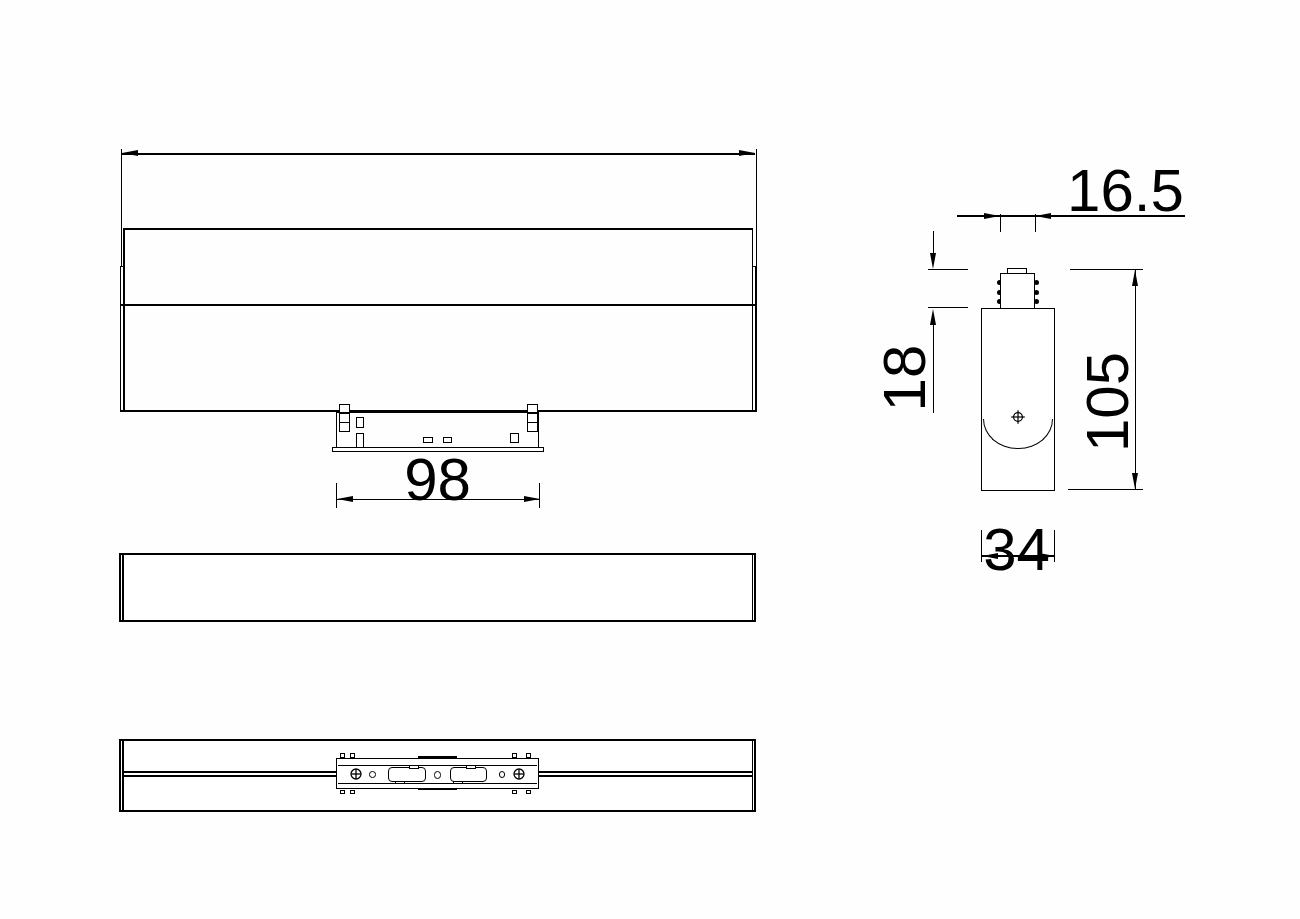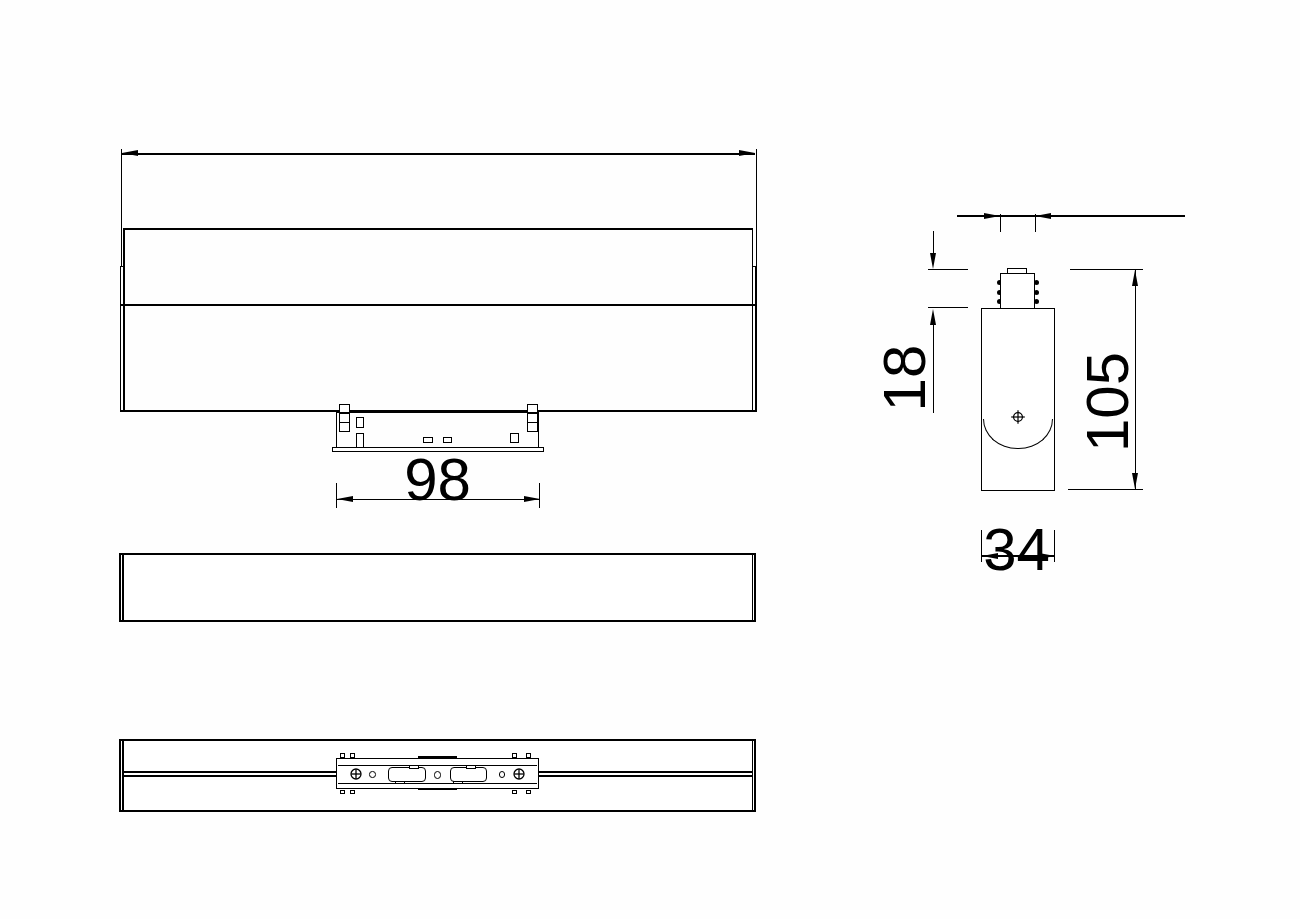--- a/index.html
+++ b/index.html
@@ -80,20 +80,21 @@
     <circle cx="8" cy="8" r="4.4" fill="none" stroke="#000" stroke-width="1.2"></circle>
     <line x1="1.2" y1="8" x2="14.8" y2="8" stroke="#000" stroke-width="1.2"></line>
     <line x1="8" y1="1.2" x2="8" y2="14.8" stroke="#000" stroke-width="1.2"></line>
   </svg>
 
   <div class="h" style="left:957px;top:215.2px;width:228px;height:1.5px;"></div>
   <div class="v" style="left:999.7px;top:214px;width:1.3px;height:18px;"></div>
   <div class="v" style="left:1034.5px;top:214px;width:1.3px;height:18px;"></div>
   <div class="ar r" style="left:984px;top:212.5px;"></div>
   <div class="ar l" style="left:1035px;top:212.5px;"></div>
+  <div class="dim" style="left:1125.5px;top:161px;">16.5</div>
 
   <div class="v" style="left:933.1px;top:231px;width:1.3px;height:23px;"></div>
   <div class="ar d" style="left:930.2px;top:253.2px;"></div>
   <div class="h" style="left:928px;top:268.5px;width:40px;height:1.3px;"></div>
   <div class="h" style="left:928px;top:307.2px;width:40px;height:1.3px;"></div>
   <div class="ar u" style="left:930.2px;top:308.5px;"></div>
   <div class="v" style="left:933.1px;top:324.5px;width:1.3px;height:88px;"></div>
   <div class="dim rot" style="left:905px;top:378px;">18</div>
 
   <div class="h" style="left:1070px;top:268.5px;width:73px;height:1.3px;"></div>

